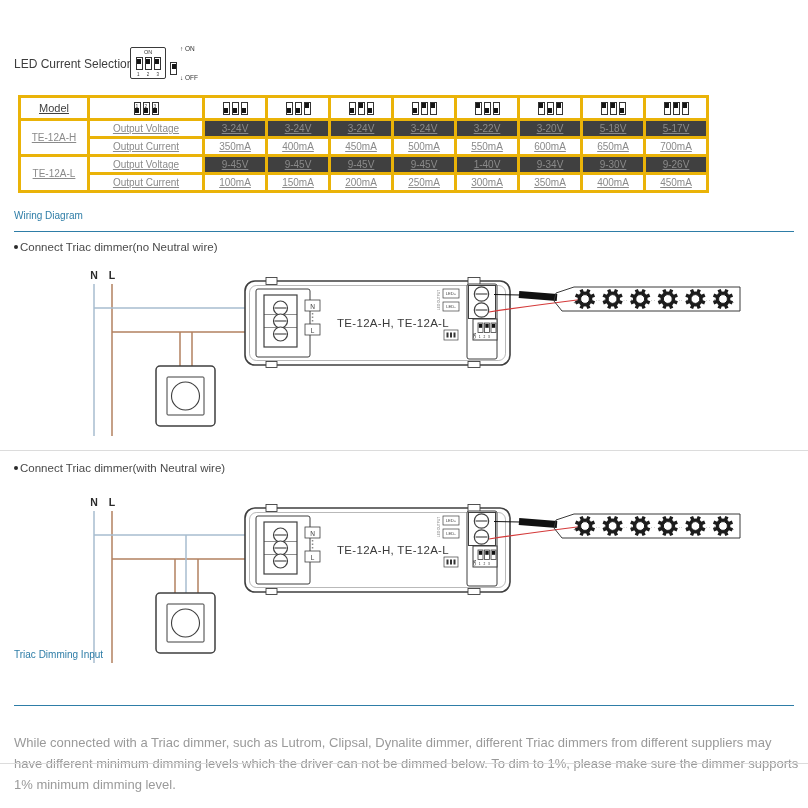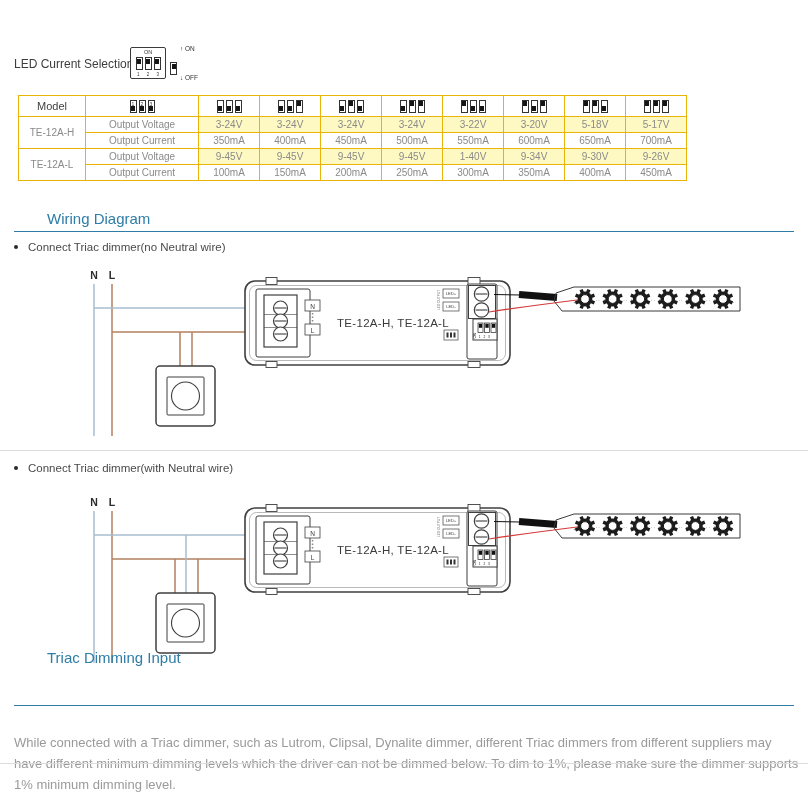--- a/index.html
+++ b/index.html
@@ -18,33 +18,33 @@
   .sw .knob{position:absolute;left:0.5px;right:0.5px;height:5px;background:#151515;}
   .sw .knob.on{top:0.5px}.sw .knob.off{bottom:0.5px}
   .sw .num{position:absolute;top:0;left:0;right:0;text-align:center;font-size:5px;line-height:6px;color:#333;}
   .updown{position:absolute;left:170px;top:45px;display:flex;align-items:center;gap:3px;}
   .ud-col{display:flex;flex-direction:column;justify-content:space-between;height:36px;font-size:6.5px;color:#333;}
   .ud-sw{margin-top:11px;}
 
   
   table.spec{position:absolute;left:18px;top:95px;border-collapse:collapse;border:1.5px solid #3a3a3a;
              table-layout:fixed;}
-  table.spec th,table.spec td{border:1px solid #eab308;padding:0;text-align:center;overflow:hidden;}
+  table.spec th,table.spec td{border:3px solid #eab308;padding:0;text-align:center;overflow:hidden;text-decoration:underline;}
   table.spec th{height:20px;font-weight:normal;}
   table.spec td{height:15px;font-size:10px;color:#8a8a8a;}
   .col-model{width:66px;} .col-label{width:112px;} .col-val{width:60px;}
   .th-model{font-size:11px;color:#3f3f3f;}
   td.model{font-size:10.5px;color:#6e6e6e;}
-  td.shaded{background:#fef9c3;}
+  td.shaded{background:#404040;}
   .dip-center{display:flex;justify-content:center;}
 
   
-  .sec-title{position:absolute;left:14px;font-size:15px;color:#2e7da7;margin-left:33px;}
+  .sec-title{position:absolute;left:14px;font-size:10px;color:#2e7da7;}
   .sec-rule{position:absolute;left:14px;width:780px;height:1px;background:#2e7da7;}
-  .bullet{position:absolute;left:14px;font-size:11.5px;color:#4a4a4a;display:flex;align-items:center;gap:10px;}
+  .bullet{position:absolute;left:14px;font-size:11.5px;color:#4a4a4a;display:flex;align-items:center;gap:2px;}
   .bullet .dot{width:4px;height:4px;border-radius:50%;background:#2b2b2b;display:inline-block;}
   .hr-light{position:absolute;left:0;width:808px;height:1px;background:#dcdcdc;}
 
   .diagram{position:absolute;left:0;width:808px;height:180px;}
 
   .para{position:absolute;left:14px;top:719px;width:786px;font-size:13px;line-height:1.62;color:#9a9a9a;}
 </style>
 </head>
 <body>
 

